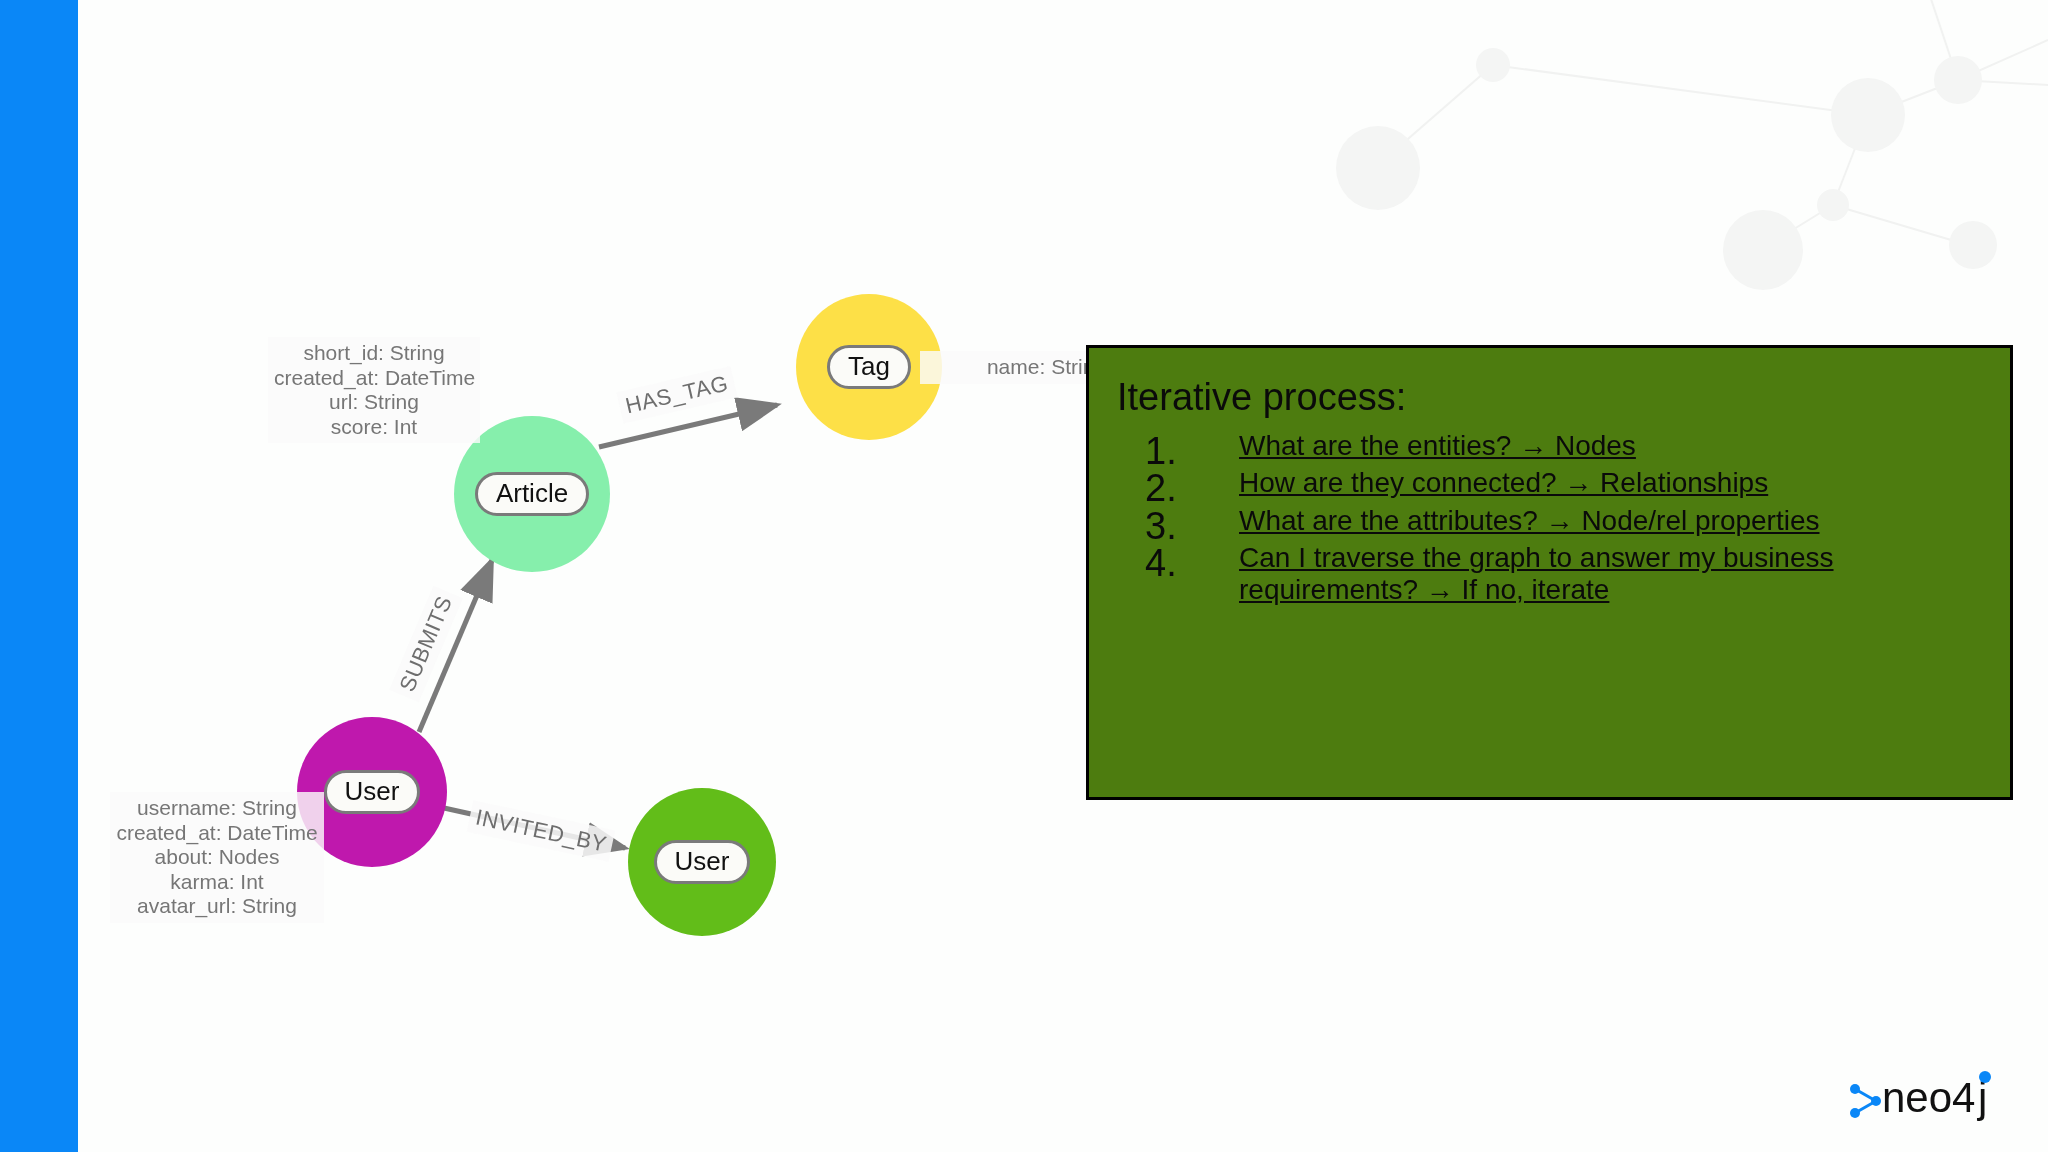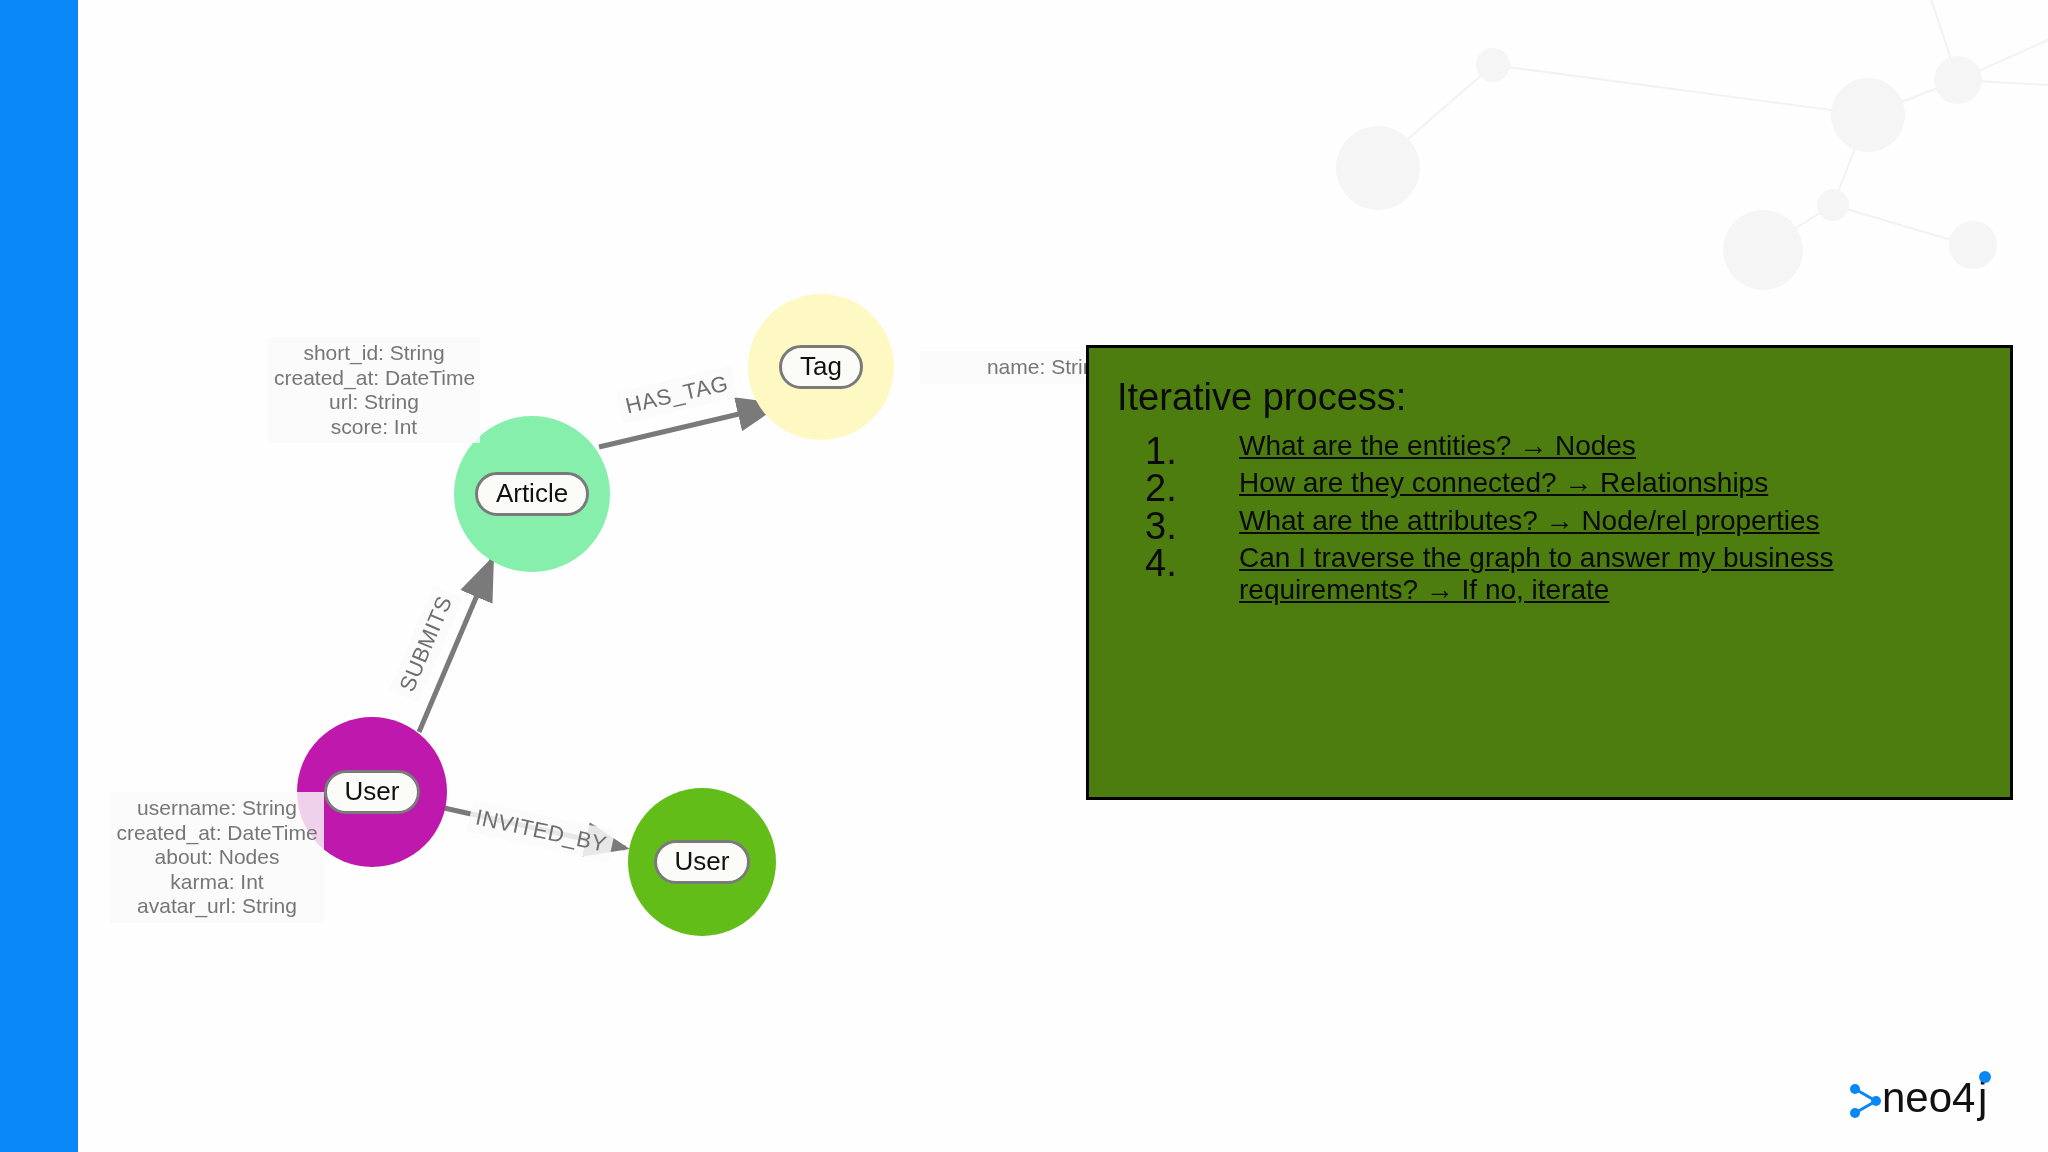--- a/index.html
+++ b/index.html
@@ -213,21 +213,21 @@
     <div class="node" style="left:454px; top:416px; width:156px; height:156px; background:#86efac;">
       <span class="node-caption">Article</span>
     </div>
     <div class="props left-block" style="left:268px; top:337px; width:200px;">
       <div>short_id: String</div>
       <div>created_at: DateTime</div>
       <div>url: String</div>
       <div>score: Int</div>
     </div>
 
-    <div class="node" style="left:748px; top:294px; width:146px; height:146px; background:#fef9c3;">
+    <div class="node" style="left:796px; top:294px; width:146px; height:146px; background:#fde047;">
       <span class="node-caption">Tag</span>
     </div>
     <div class="props right-block" style="left:920px; top:351px; width:180px;">
       <div>name: String</div>
     </div>
 
     <div class="node" style="left:297px; top:717px; width:150px; height:150px; background:#bf18ad;">
       <span class="node-caption">User</span>
     </div>
     <div class="props left-block" style="left:110px; top:792px; width:202px;">

